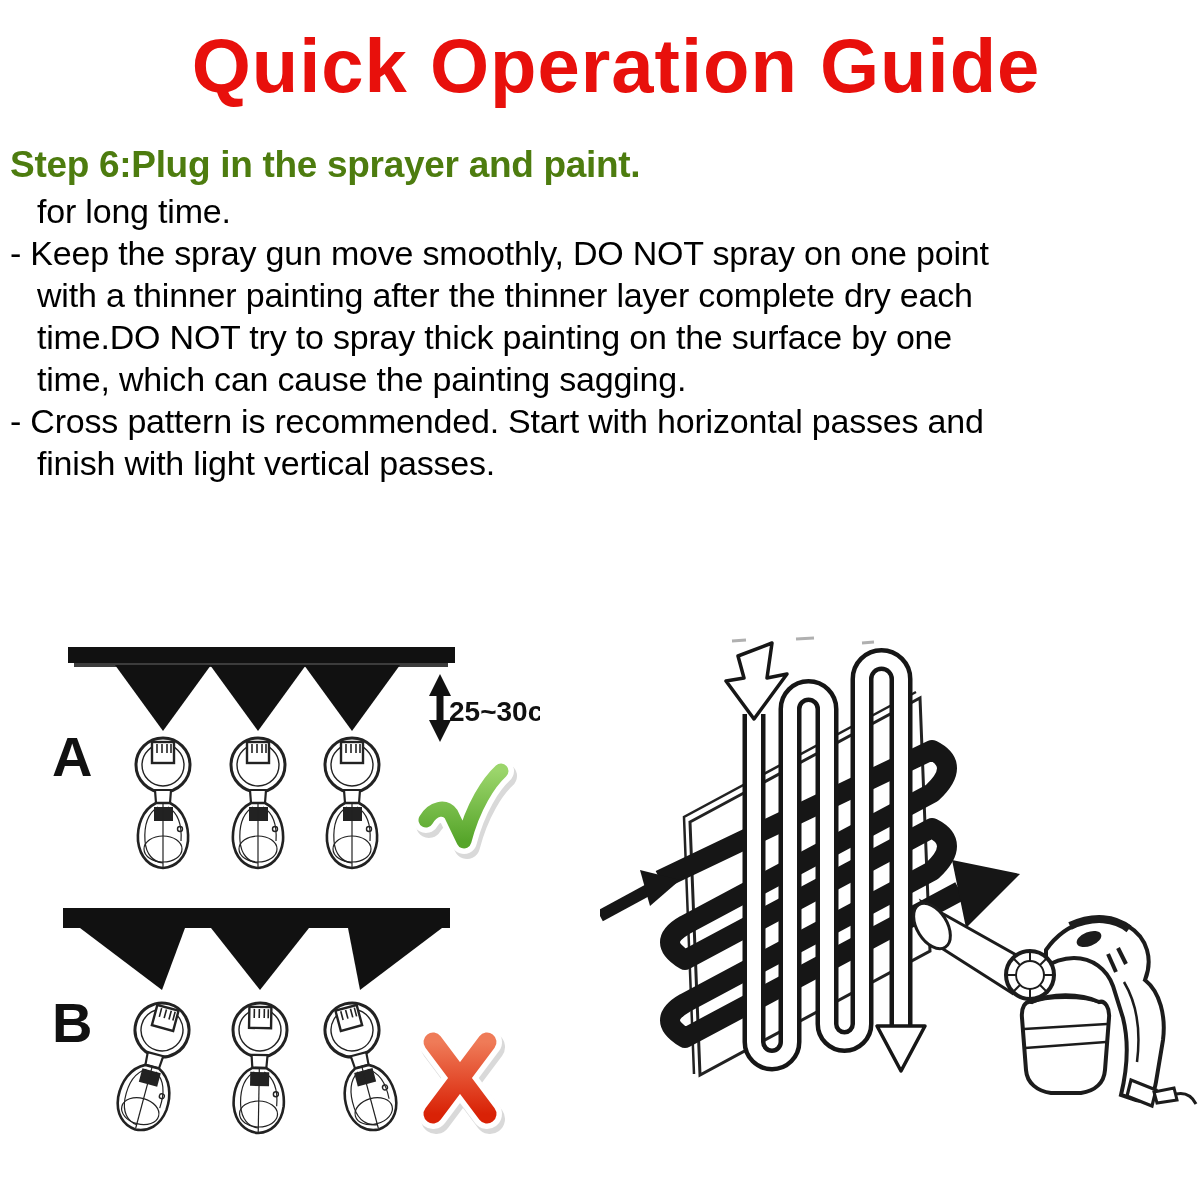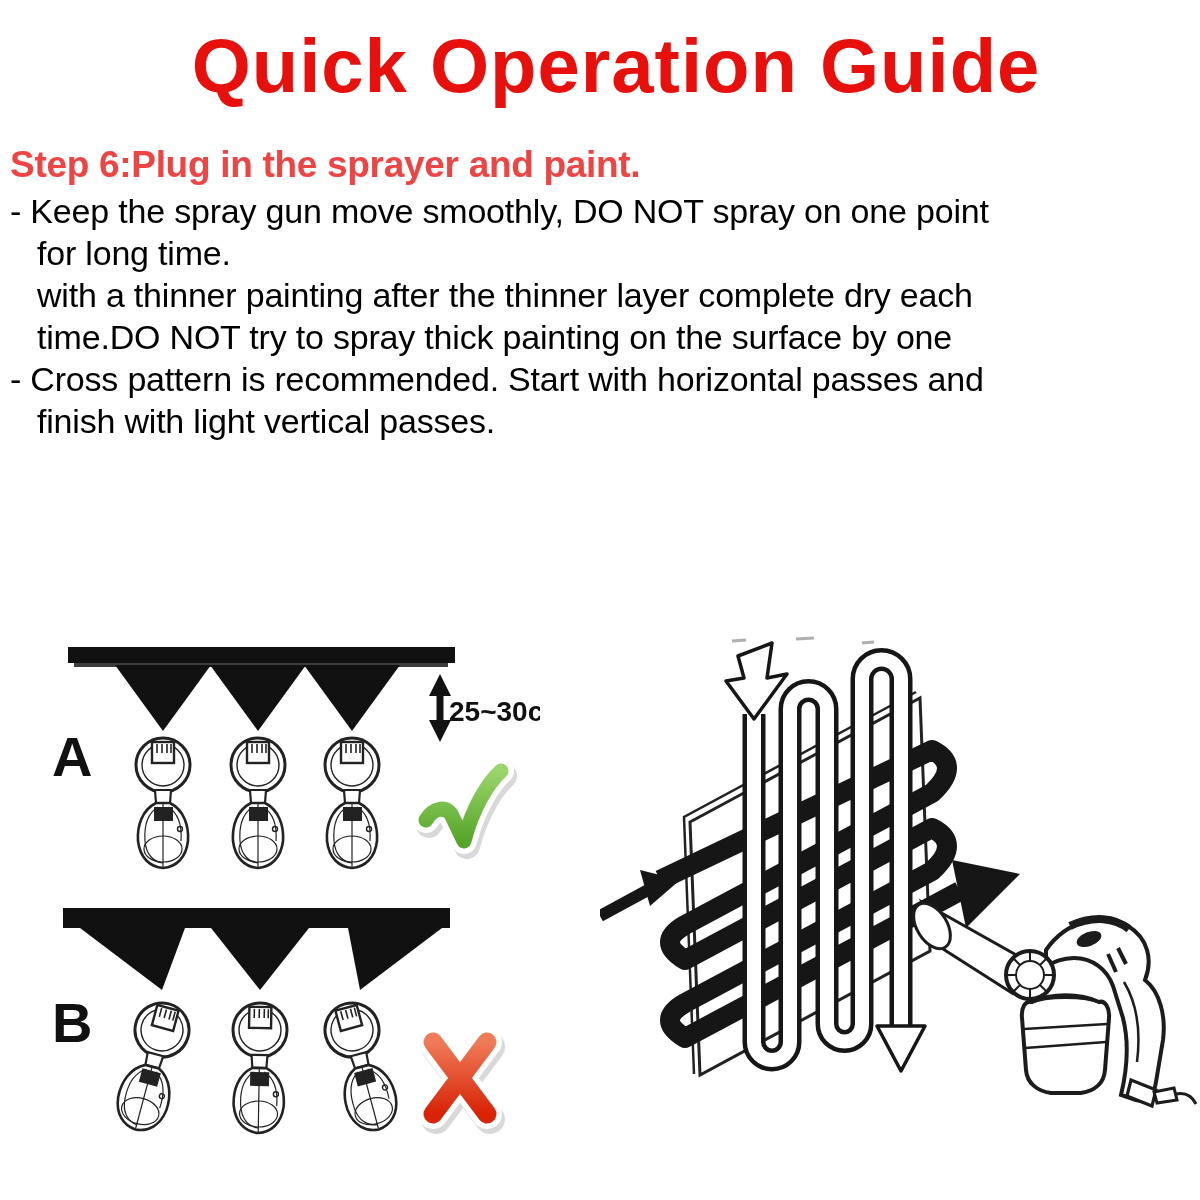--- a/index.html
+++ b/index.html
@@ -8,45 +8,46 @@
     font-family:"Liberation Sans","DejaVu Sans",sans-serif;color:#111;
     overflow:hidden;
   }
   .abs{position:absolute;}
   .title{
     left:0;top:26px;width:1200px;text-align:center;
     font-size:76px;font-weight:700;color:#e8100c;line-height:1.05;
     letter-spacing:1px;
   }
   .step-heading{
-    left:10px;top:144px;font-size:37px;font-weight:700;color:#ef4444;
+    left:10px;top:144px;font-size:37px;font-weight:700;color:#4d7c0f;
     letter-spacing:-0.3px;
   }
   .instructions{
     left:10px;top:190px;width:1180px;
   }
   .instr-line{
     font-size:34px;line-height:42px;height:42px;white-space:nowrap;
     letter-spacing:-0.2px;color:#000;
   }
   .instr-line.cont{padding-left:27px;}
   svg text{font-family:"Liberation Sans","DejaVu Sans",sans-serif;}
 </style>
 </head>
 <body>
 
 <div class="abs title" style="color: rgb(232, 16, 12); padding-left: 16px;">Quick Operation Guide</div>
 
 <div class="abs step-heading">Step 6:Plug in the sprayer and paint.</div>
 
 <div class="abs instructions">
+  <div class="instr-line cont">for long time.</div>
   <div class="instr-line">- Keep the spray gun move smoothly, DO NOT spray on one point</div>
-  <div class="instr-line cont">for long time.</div>
   <div class="instr-line cont">with a thinner painting after the thinner layer complete dry each</div>
   <div class="instr-line cont">time.DO NOT try to spray thick painting on the surface by one</div>
+  <div class="instr-line cont">time, which can cause the painting sagging.</div>
   <div class="instr-line">- Cross pattern is recommended. Start with horizontal passes and</div>
   <div class="instr-line cont">finish with light vertical passes.</div>
 </div>
 
 <svg class="abs" style="left:0;top:630px" width="540" height="260" viewBox="0 0 540 260">
   <defs>
     <linearGradient id="gradGreen" x1="0" y1="0" x2="0" y2="1">
       <stop offset="0" stop-color="#9bd56b"></stop>
         <stop offset="1" stop-color="#56a52a"></stop>
     </linearGradient>

